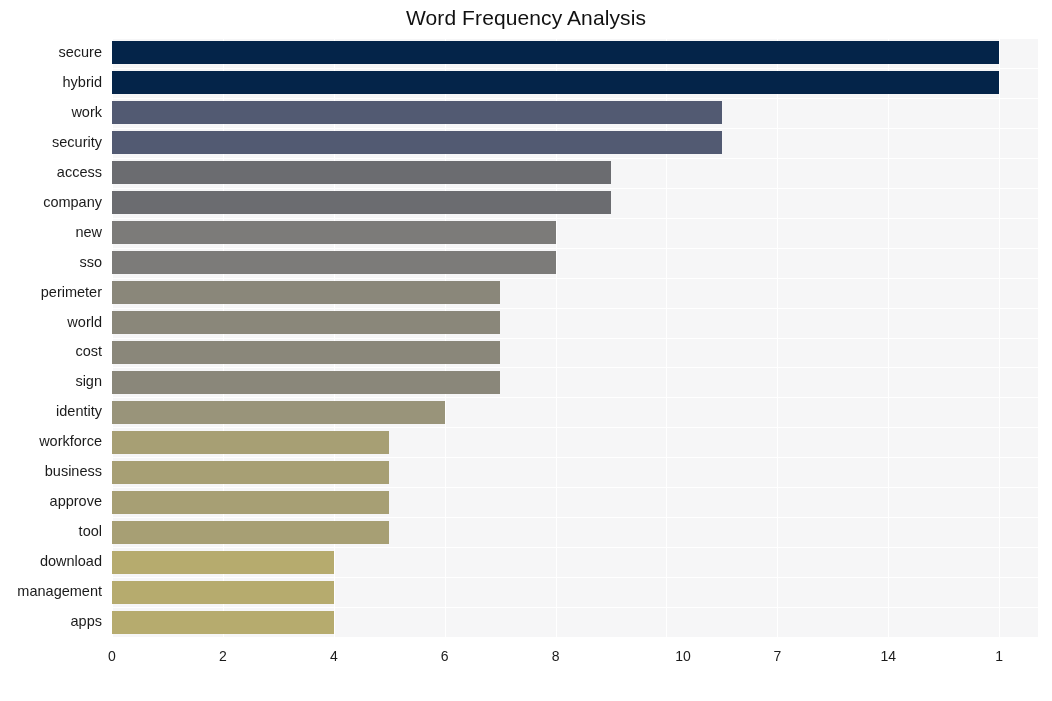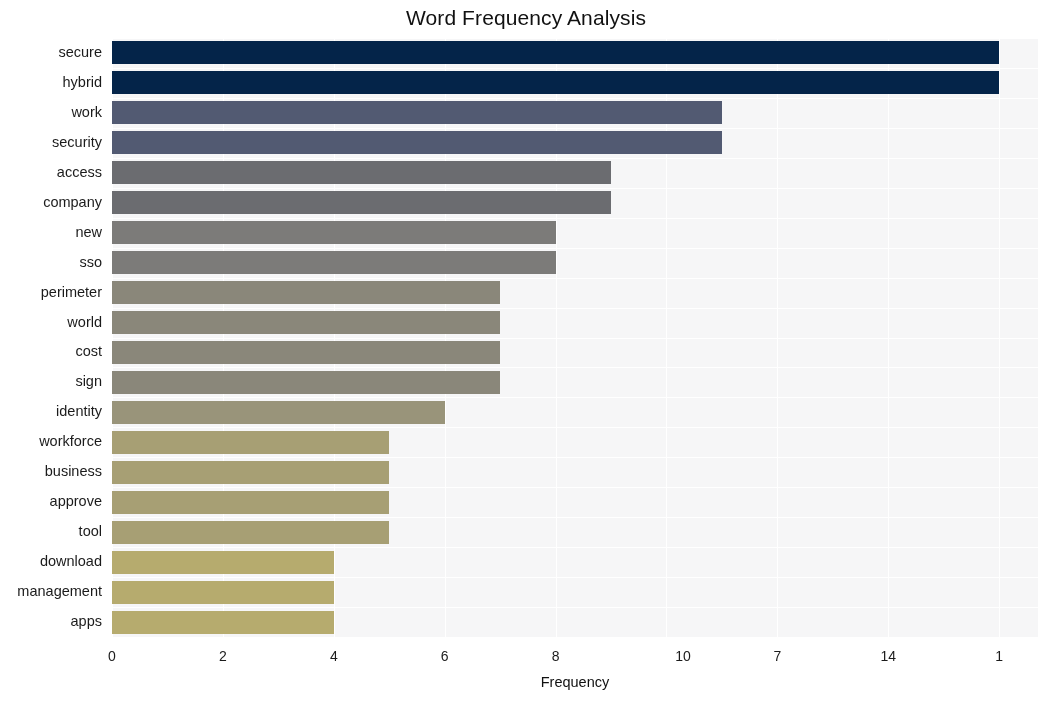--- a/index.html
+++ b/index.html
@@ -179,15 +179,14 @@
       <div class="xtick-label" style="left: 222.898px;">2</div>
       <div class="xtick-label" style="left: 333.796px;">4</div>
       <div class="xtick-label" style="left: 444.695px;">6</div>
       <div class="xtick-label" style="left: 555.593px;">8</div>
       <div class="xtick-label" style="left: 683px;">10</div>
       <div class="xtick-label" style="left: 777.389px;">7</div>
       <div class="xtick-label" style="left: 888.287px;">14</div>
       <div class="xtick-label" style="left: 999.186px;">1</div>
     </div>
 
-  <div id="xaxis-title">Frequency</div>
 
 </div>
 
 </body></html>

